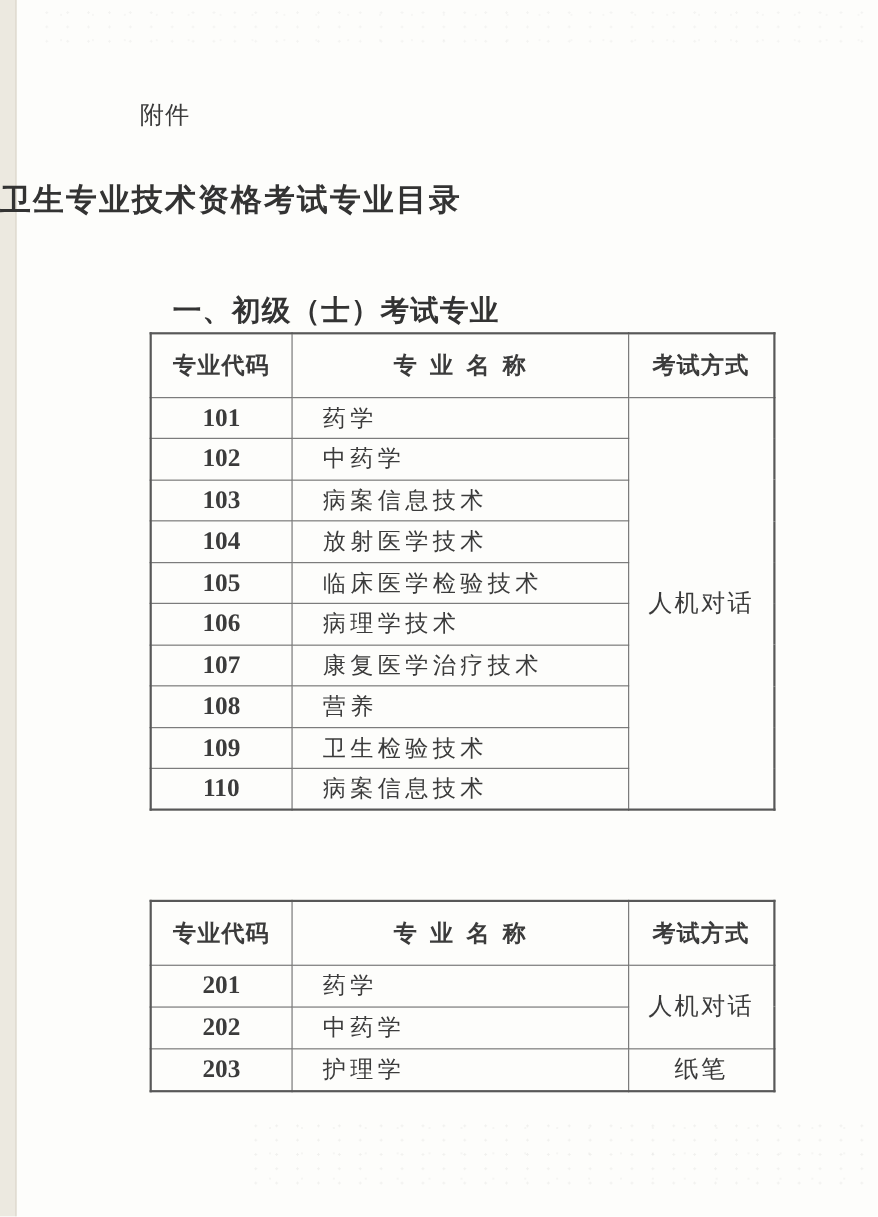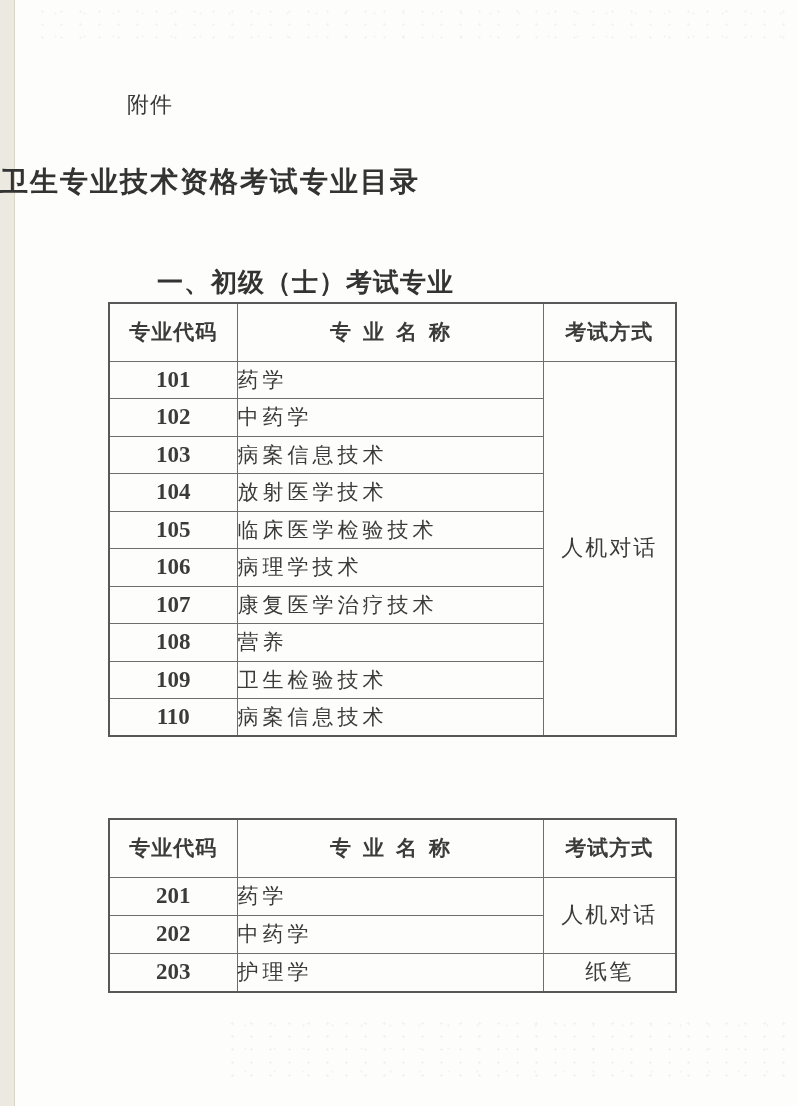--- a/index.html
+++ b/index.html
@@ -60,21 +60,21 @@
     font-size: 26px;
     font-weight: bold;
     letter-spacing: 1px;
     color: #333333;
   }
   .heading-1 { top: 265px; }
   .heading-2 { top: 784px; }
 
   table.catalog {
     position: absolute;
-    left: 108px;
+    left: 136px;
     width: 567px;
     border-collapse: collapse;
     table-layout: fixed;
   }
   .table-1 { top: 302px; }
   .table-2 { top: 818px; }
   table.catalog td, table.catalog th {
     border: 1px solid #6e6e6e;
     vertical-align: middle;
     color: #3b3b3b;
@@ -95,20 +95,21 @@
     font-family: "Liberation Serif", serif;
     font-weight: bold;
     font-size: 23px;
     text-align: center;
     color: #2e2e2e;
     margin-left: 20px;
   }
   td.name-cell {
     font-size: 21px;
     letter-spacing: 4px;
+    padding-left: 28px;
     text-align: left;
   }
   td.method-cell {
     font-size: 22px;
     letter-spacing: 2px;
     text-align: center;
     margin-top: 28px;
   }
 </style>
 </head>

